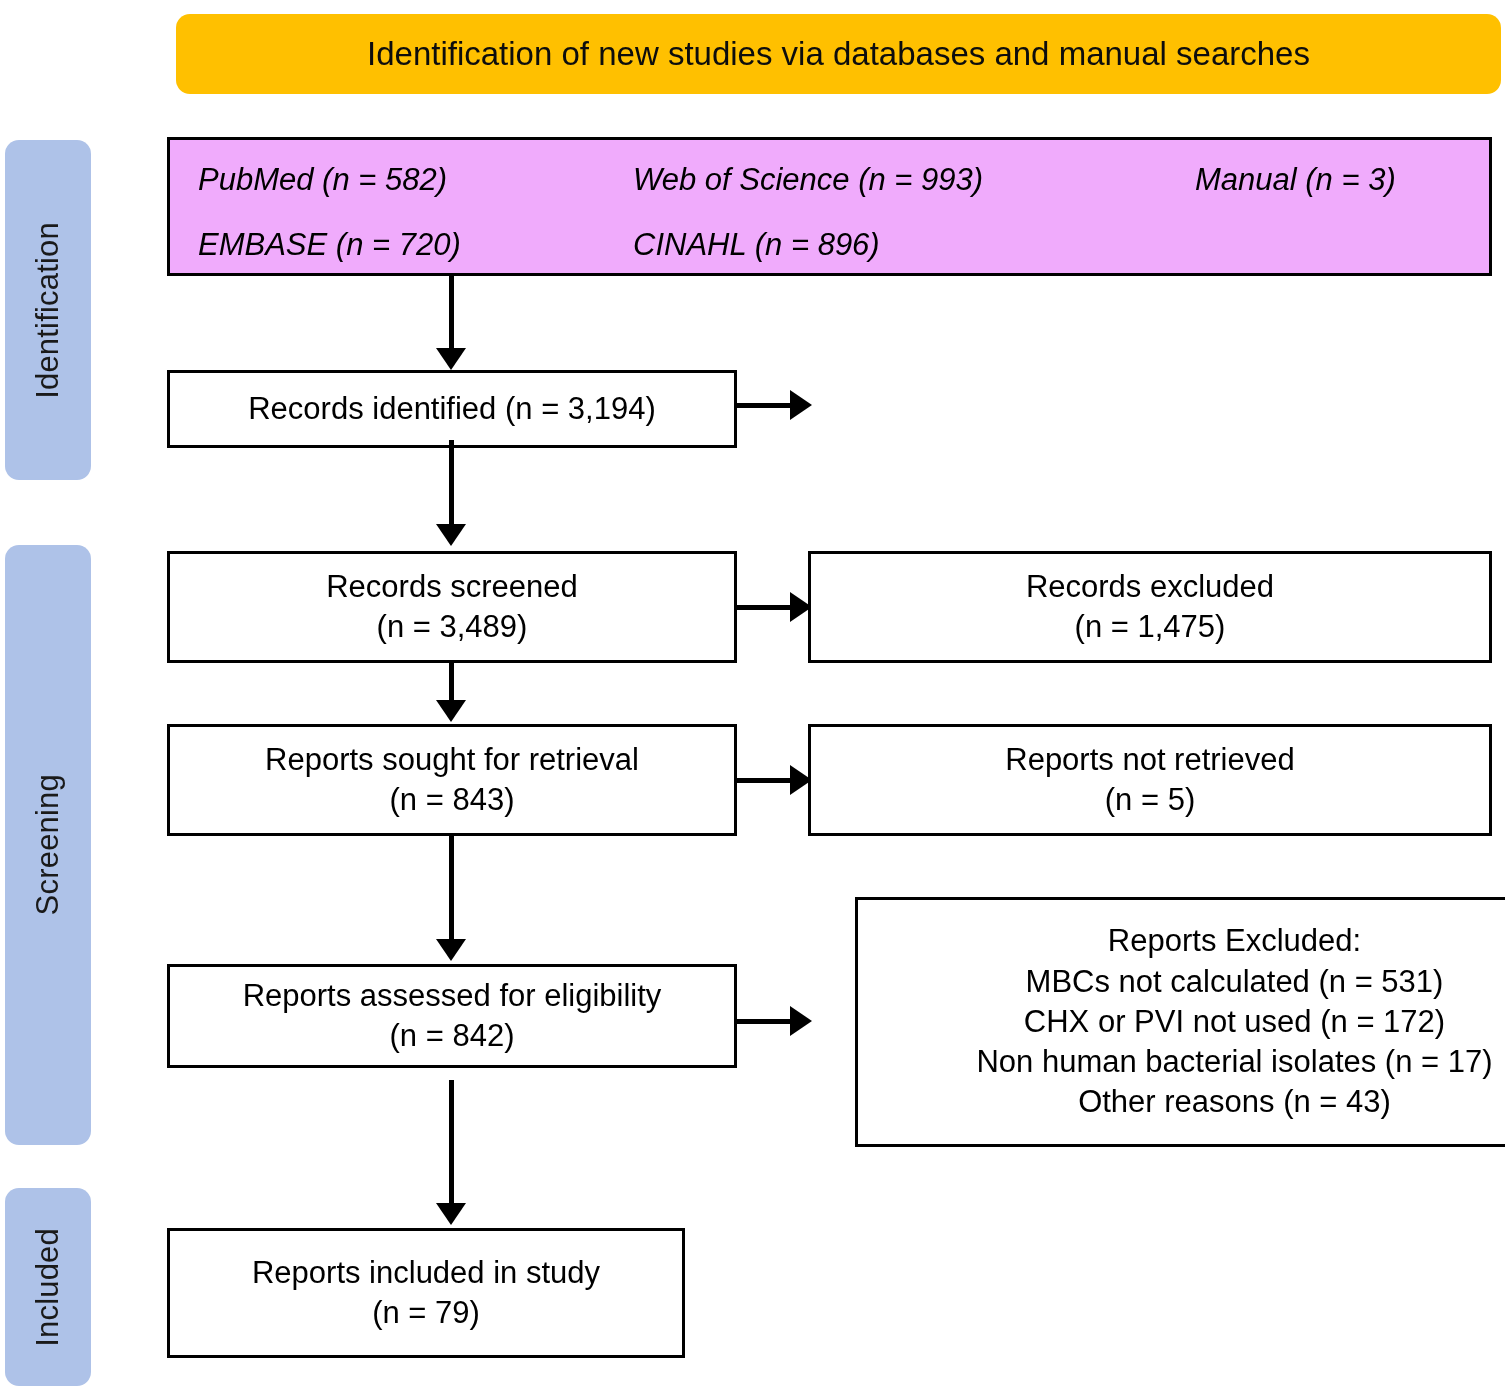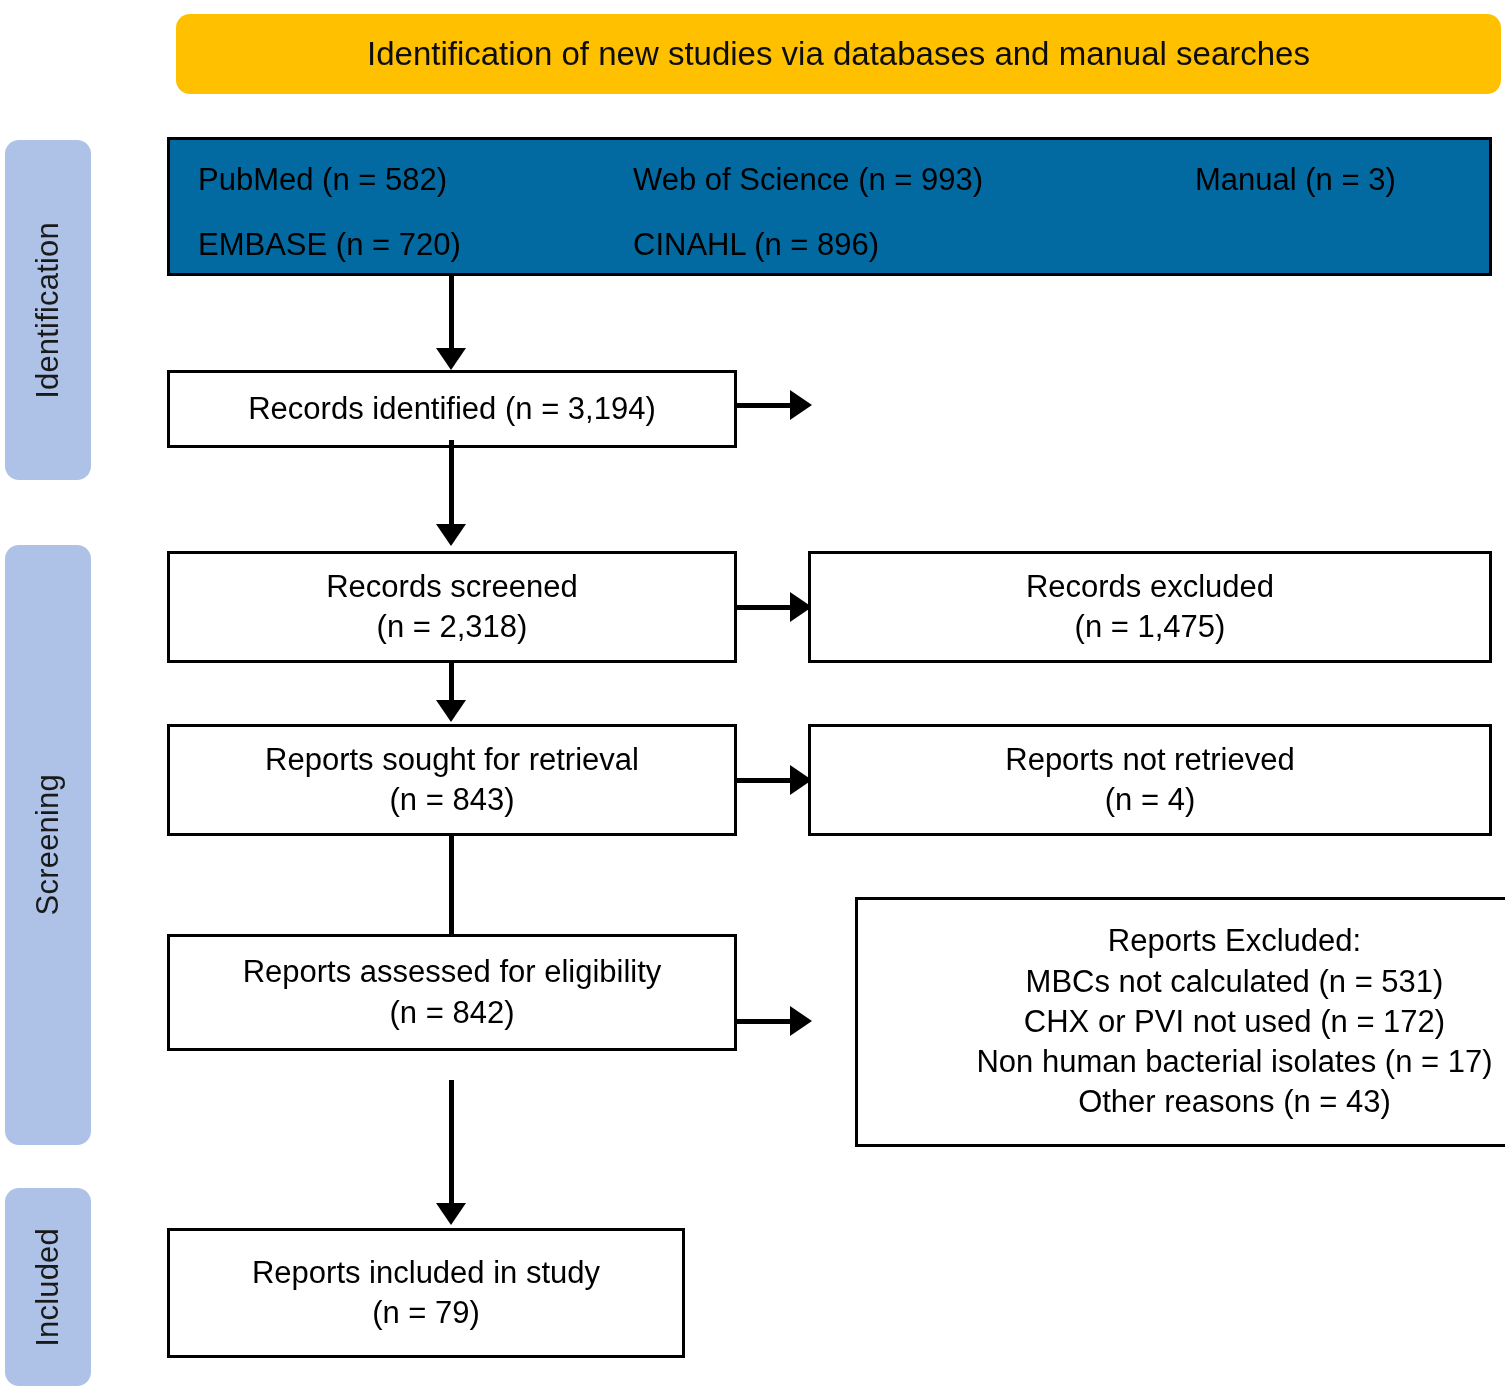--- a/index.html
+++ b/index.html
@@ -70,23 +70,24 @@
     font-size: 31px;
     color: #000000;
     line-height: 1.30;
     padding: 0 6px;
     white-space: pre-line;
   }
 
   
   .sources-box {
     position: absolute;
-    background: #0369a1;
+    background: #f0abfc;
     border: 3px solid #000000;
     box-sizing: border-box;
+    font-style: italic;
   }
   .sources-grid {
     position: absolute;
     inset: 0;
   }
   .source-cell {
     position: absolute;
     font-size: 31px;
     color: #000000;
     white-space: nowrap;
@@ -160,21 +161,21 @@
 
   <div class="hline" style="left:737px; top:403px; width:60px;"></div>
   <div class="arrow-right" style="left:790px; top:390px;"></div>
 
 
   <div class="vline" style="left:449px; top:440px; height:89px;"></div>
   <div class="arrow-down" style="left:436px; top:524px;"></div>
 
   <div class="box" style="left:167px; top:551px; width:570px; height:112px;">
     <span class="box-text">Records screened
-(n = 2,318)</span>
+(n = 3,489)</span>
   </div>
 
   <div class="hline" style="left:737px; top:605px; width:60px;"></div>
   <div class="arrow-right" style="left:790px; top:592px;"></div>
 
   <div class="box" style="left:808px; top:551px; width:684px; height:112px;">
     <span class="box-text">Records excluded
 (n = 1,475)</span>
   </div>
 
@@ -184,27 +185,27 @@
   <div class="box" style="left:167px; top:724px; width:570px; height:112px;">
     <span class="box-text">Reports sought for retrieval
 (n = 843)</span>
   </div>
 
   <div class="hline" style="left:737px; top:778px; width:60px;"></div>
   <div class="arrow-right" style="left:790px; top:765px;"></div>
 
   <div class="box" style="left:808px; top:724px; width:684px; height:112px;">
     <span class="box-text">Reports not retrieved
-(n = 4)</span>
+(n = 5)</span>
   </div>
 
   <div class="vline" style="left:449px; top:836px; height:108px;"></div>
   <div class="arrow-down" style="left:436px; top:939px;"></div>
 
-  <div class="box" style="left:167px; top:934px; width:570px; height:117px;">
+  <div class="box" style="left:167px; top:964px; width:570px; height:104px;">
     <span class="box-text">Reports assessed for eligibility
 (n = 842)</span>
   </div>
 
   <div class="hline" style="left:737px; top:1019px; width:60px;"></div>
   <div class="arrow-right" style="left:790px; top:1006px;"></div>
 
   <div class="box" style="left:855px; top:897px; width:759px; height:250px;">
     <span class="box-text">Reports Excluded:
 MBCs not calculated (n = 531)

